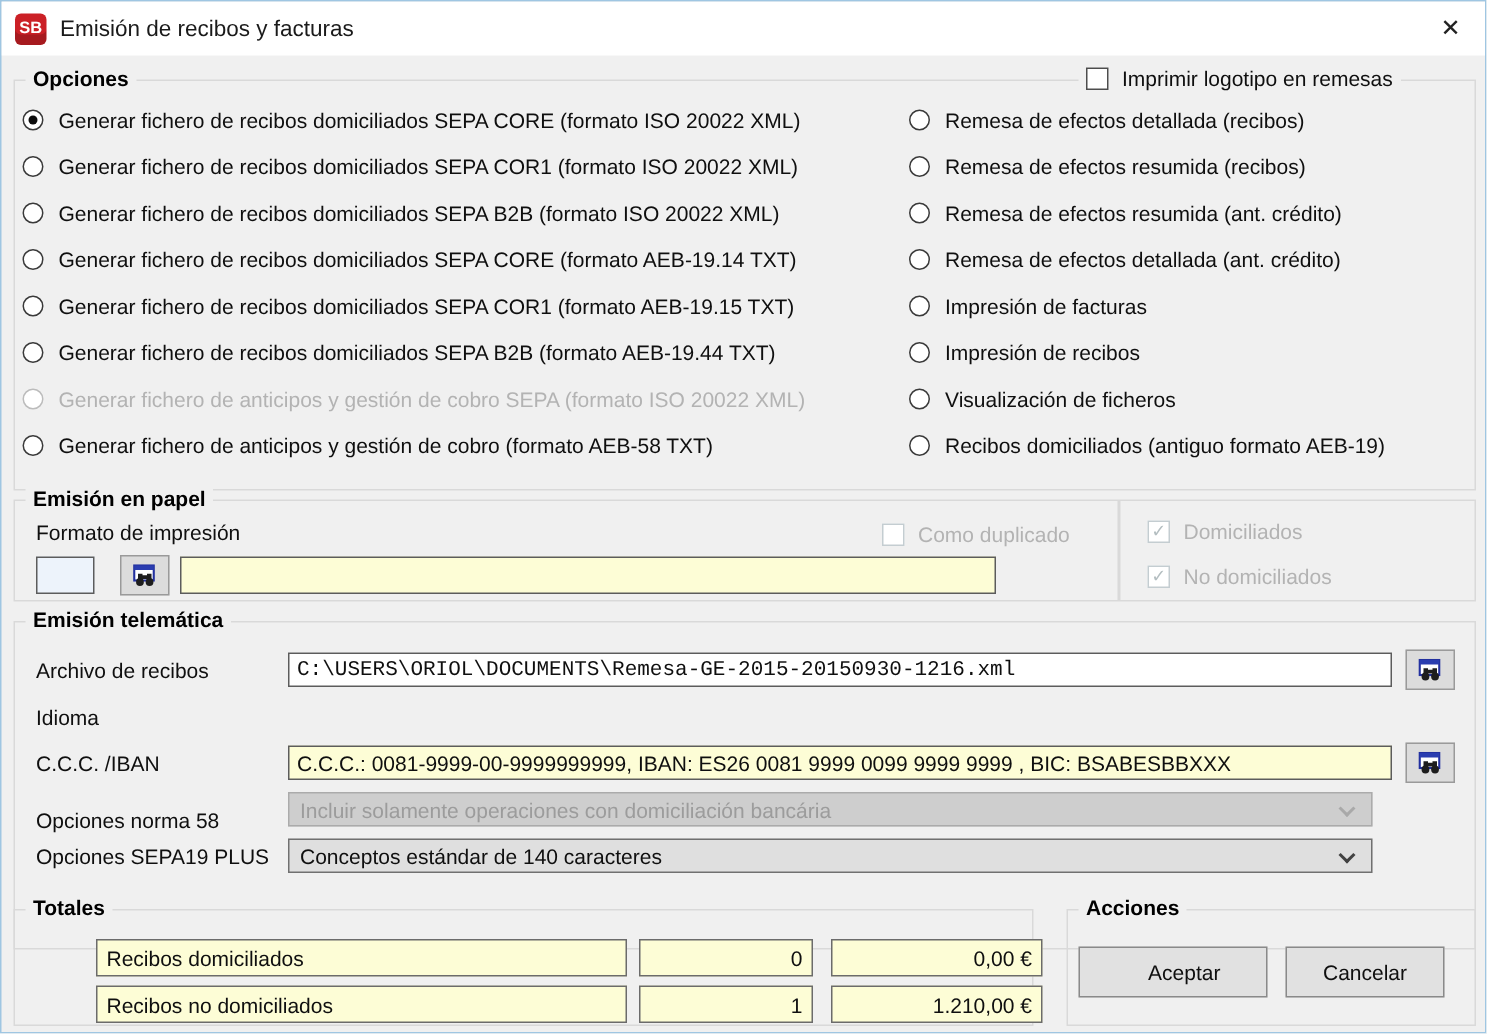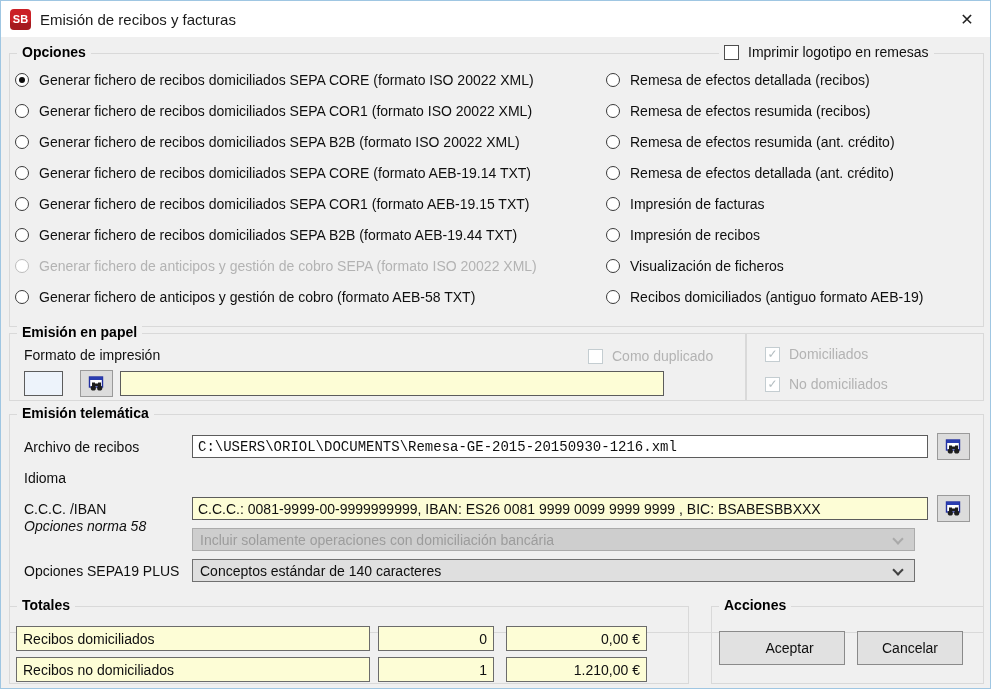--- a/index.html
+++ b/index.html
@@ -51,21 +51,21 @@
   .combo.disabled .chev { border-color:#a9a9a9; }
   .flabel { position:absolute; font-size:14px; color:#0f0f0f; white-space:nowrap; }
   
   .browse { position:absolute; width:33px; height:27px; background:#dcdcdc; border:1px solid #9a9a9a;
     display:flex; align-items:center; justify-content:center; }
   
   .btn { position:absolute; height:34px; background:#e1e1e1; border:1px solid #8a8a8a;
     font-size:14px; color:#0f0f0f; display:flex; align-items:center; justify-content:center; }
   
   .tot-field { position:absolute; height:25px; background:#fdfdd6; border:1px solid #6b6b6b;
-    font-size:14px; color:#0f0f0f; display:flex; align-items:center; padding:0 6px; }
+    font-size:14px; color:#0f0f0f; display:flex; align-items:center; padding:0 6px;margin-left:48px; }
   .tot-field.num { justify-content:flex-end; }
 </style>
 </head>
 <body>
 
 <div class="window">
 
   <div class="titlebar">
     <div class="app-icon">SB</div>
     <div class="win-title">Emisión de recibos y facturas</div>
@@ -218,21 +218,21 @@
         <rect x="1.5" y="1" width="13" height="10" fill="#ffffff" stroke="#22309f" stroke-width="1.4"></rect>
         <rect x="1.5" y="1" width="13" height="3" fill="#2a3db0"></rect>
         <rect x="4" y="6.5" width="3" height="5" fill="#1d1d1d"></rect>
         <rect x="10" y="6.5" width="3" height="5" fill="#1d1d1d"></rect>
         <rect x="6" y="7.5" width="5" height="2.5" fill="#1d1d1d"></rect>
         <circle cx="5.3" cy="12" r="2.6" fill="#1d1d1d"></circle>
         <circle cx="11.7" cy="12" r="2.6" fill="#1d1d1d"></circle>
       </svg>
     </div>
 
-    <span class="flabel" style="left:14px; top:103px;font-style:italic;">Opciones norma 58</span>
+    <span class="flabel" style="left:14px; top:124px;">Opciones norma 58</span>
     <div class="combo disabled" style="left:182px; top:113px; width:723px; height:23px;">
       <span>Incluir solamente operaciones con domiciliación bancária</span>
       <span class="chev"></span>
     </div>
 
     <span class="flabel" style="left:14px; top:148px;">Opciones SEPA19 PLUS</span>
     <div class="combo" style="left:182px; top:144px; width:723px; height:23px;">
       <span>Conceptos estándar de 140 caracteres</span>
       <span class="chev"></span>
     </div>

